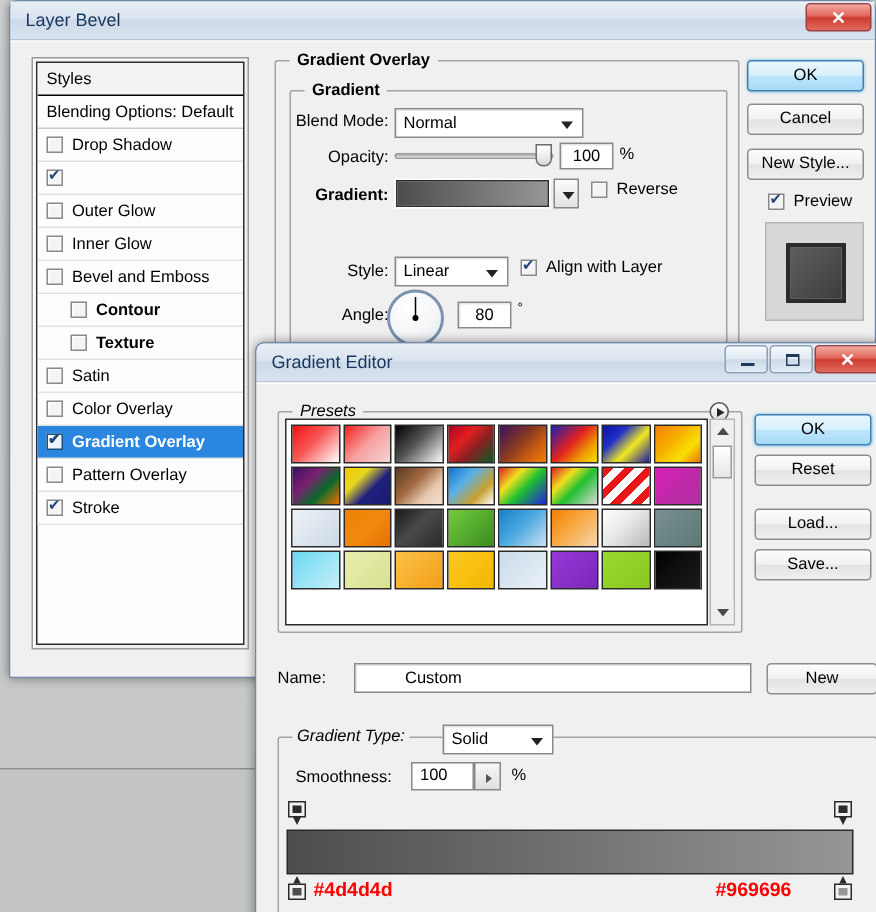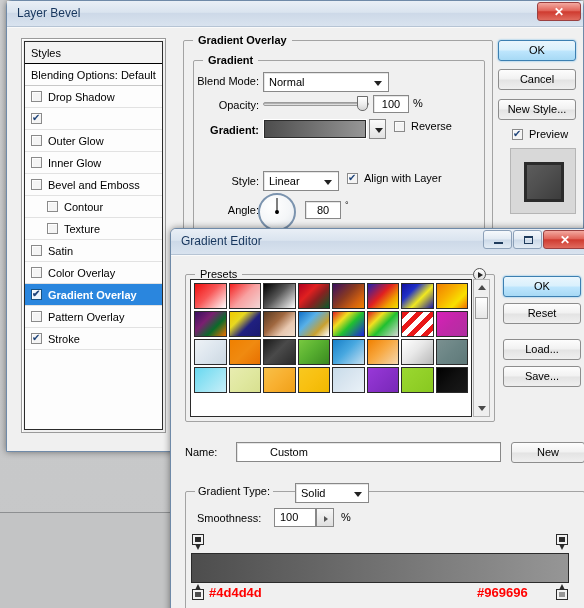--- a/index.html
+++ b/index.html
@@ -102,21 +102,21 @@
   }
   .sl-sub {
     height:22px; line-height:22px; padding-left:6px;
     font-size:11px; border-bottom:1px solid #c8c8c8; background:#fdfdfd;
   }
   .sl-item {
     height:22px; line-height:22px; padding-left:6px;
     font-size:11px; border-bottom:1px solid #e2e2e2;
     display:flex; align-items:center; background:#fdfdfd;
   }
-  .sl-item.indent { padding-left:22px; }
+  .sl-item.indent { padding-left:22px;font-weight:bold; }
   .sl-item.selected { background:#2a86de; color:#ffffff; font-weight:bold; }
   .cbox {
     width:11px; height:11px; margin-right:6px;
     border:1px solid #8a8a8a; background:#f4f4f4; position:relative; flex:0 0 auto;
     box-shadow: inset 1px 1px 0 rgba(255,255,255,0.8);
   }
   .cbox.on::after {
     content:"\2714"; position:absolute; left:0px; top:-3px;
     font-size:10px; color:#20457a; line-height:13px;
   }
@@ -125,21 +125,21 @@
   
   .group {
     position:absolute;
     border:1px solid #a3a3a3;
     border-radius:2px;
   }
   .group > .glabel {
     position:absolute; top:-7px; left:9px; background:#f0f0f0;
     padding:0 5px; font-size:11px; font-weight:bold; white-space:nowrap;
   }
-  .group > .glabel.normal { font-weight:normal; }
+  .group > .glabel.normal { font-weight:normal;font-style:italic; }
 
   
   .lbl { position:absolute; font-size:11px; text-align:right; }
   .combo {
     position:absolute; height:20px;
     background:#ffffff; border:1px solid #888;
     box-shadow: inset 1px 1px 0 rgba(0,0,0,0.10);
     font-size:11px; line-height:18px; padding-left:5px;
   }
   .combo .arrow {

